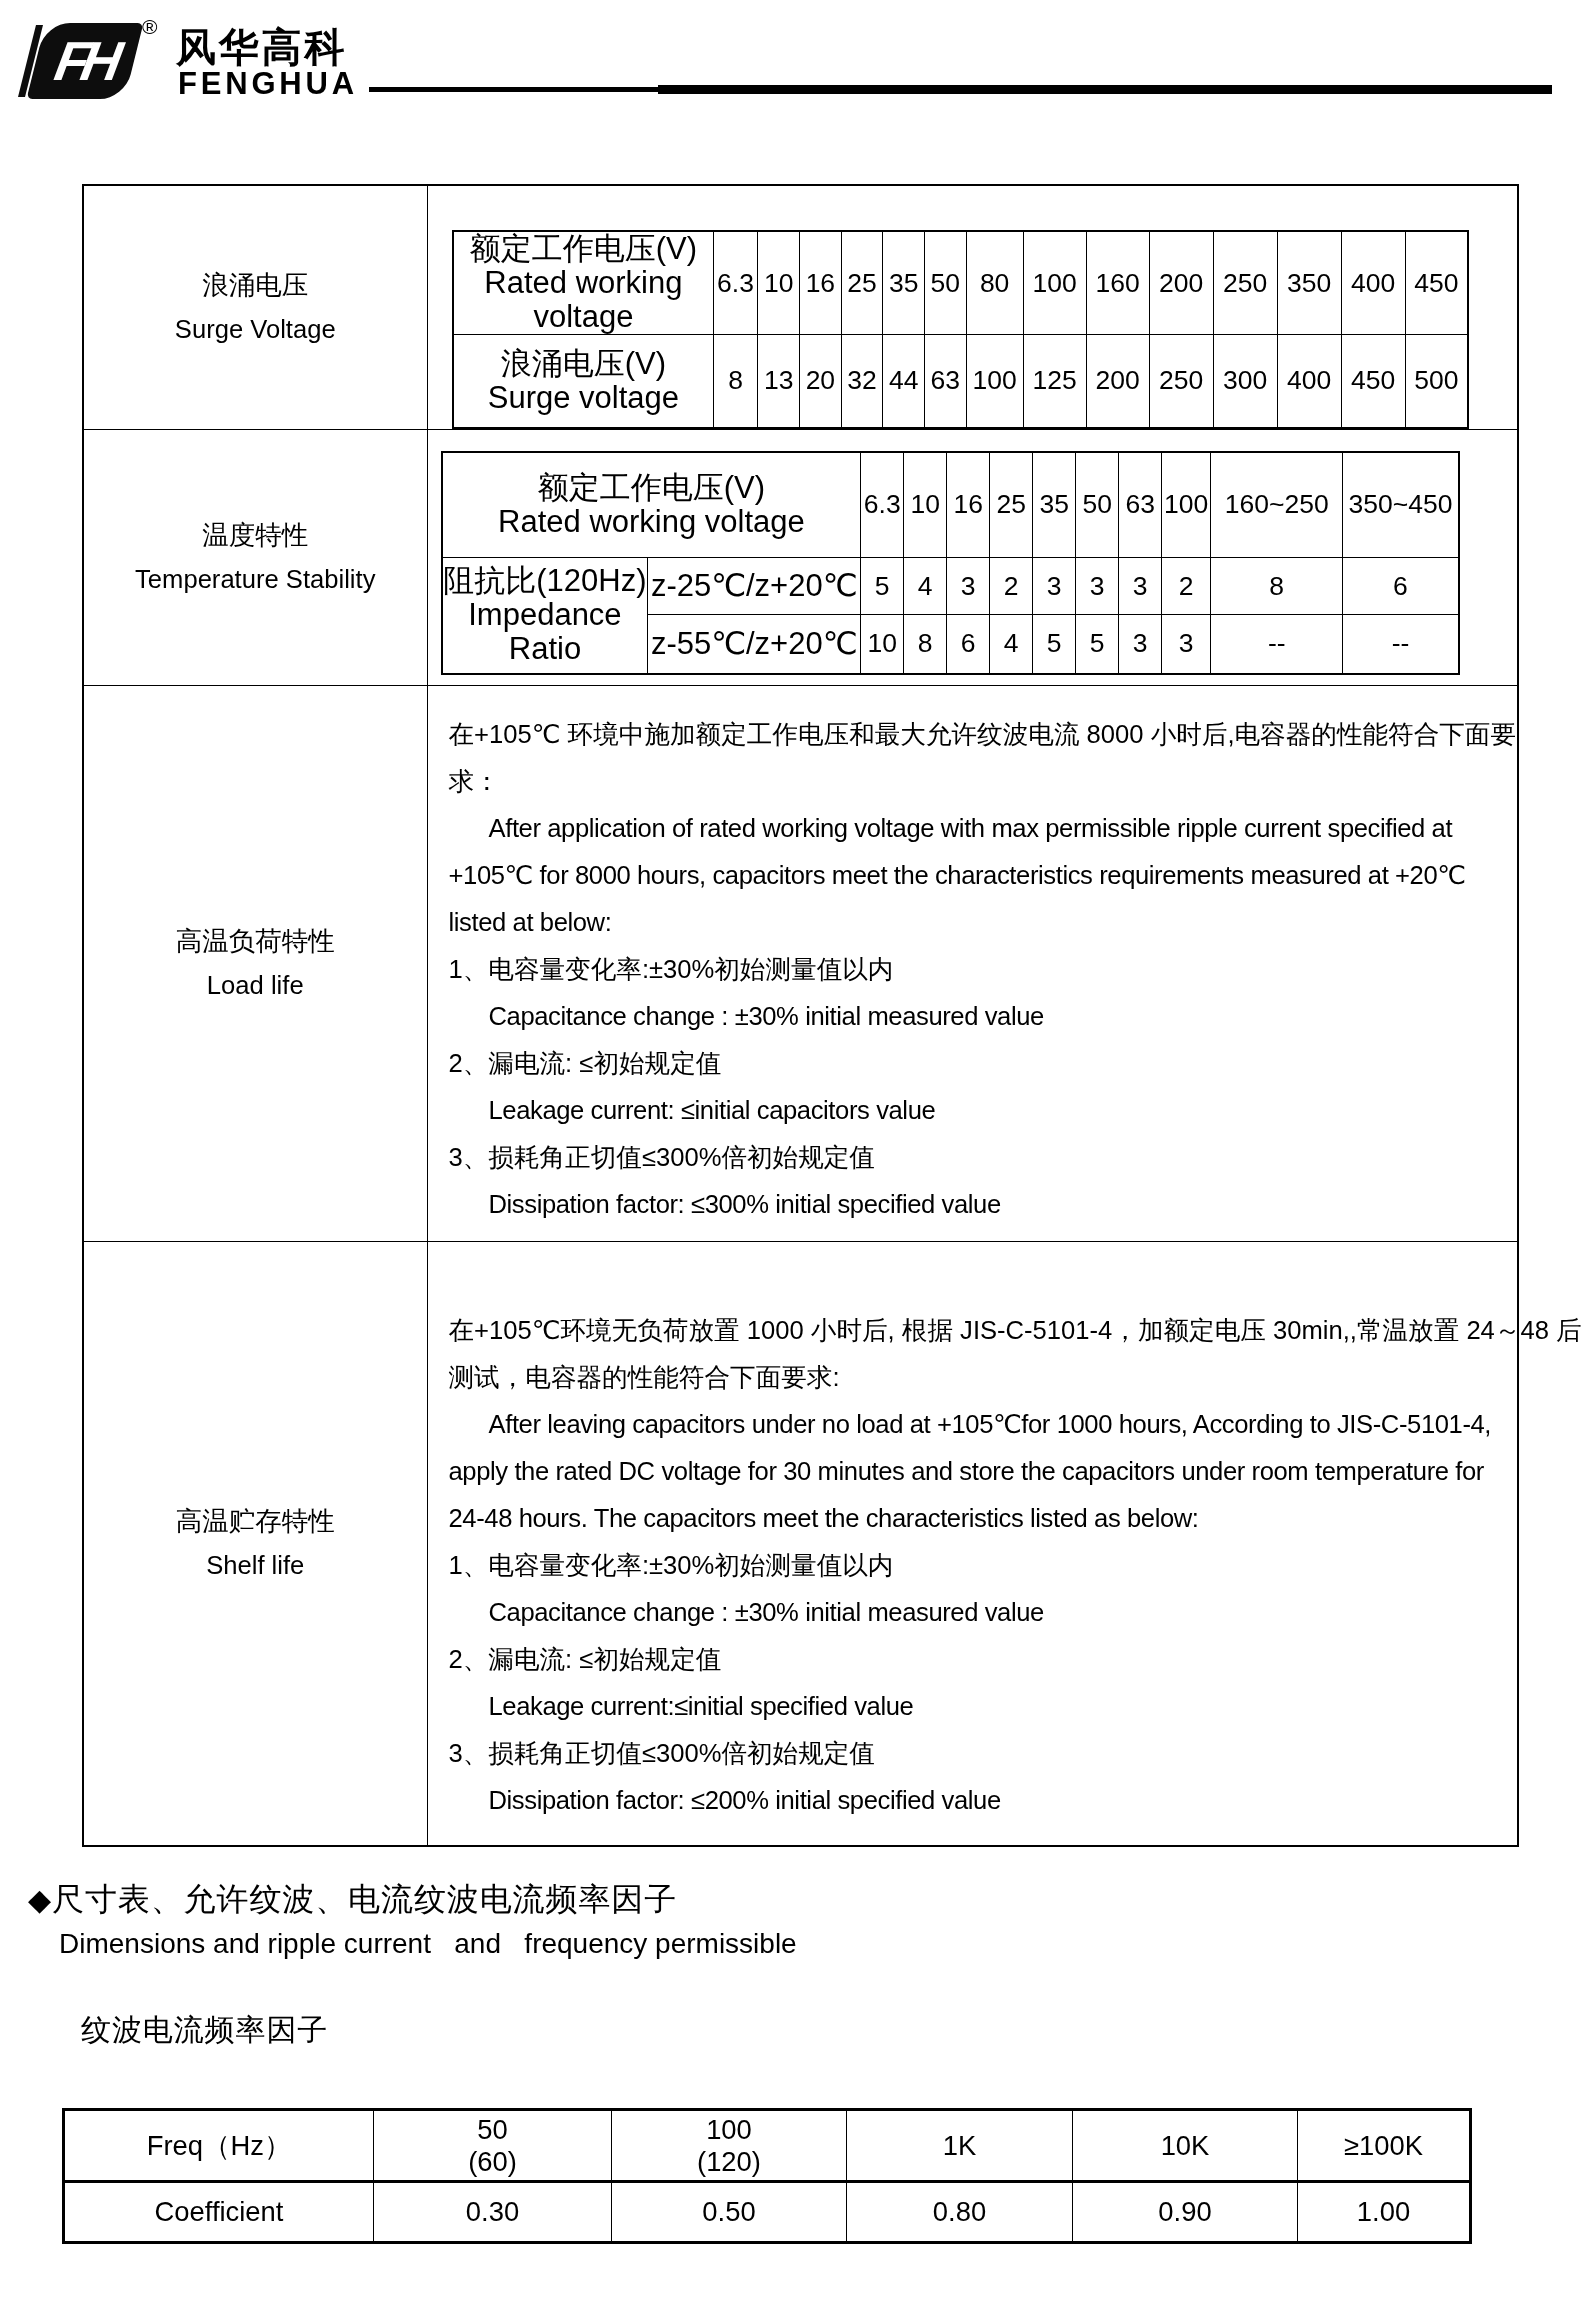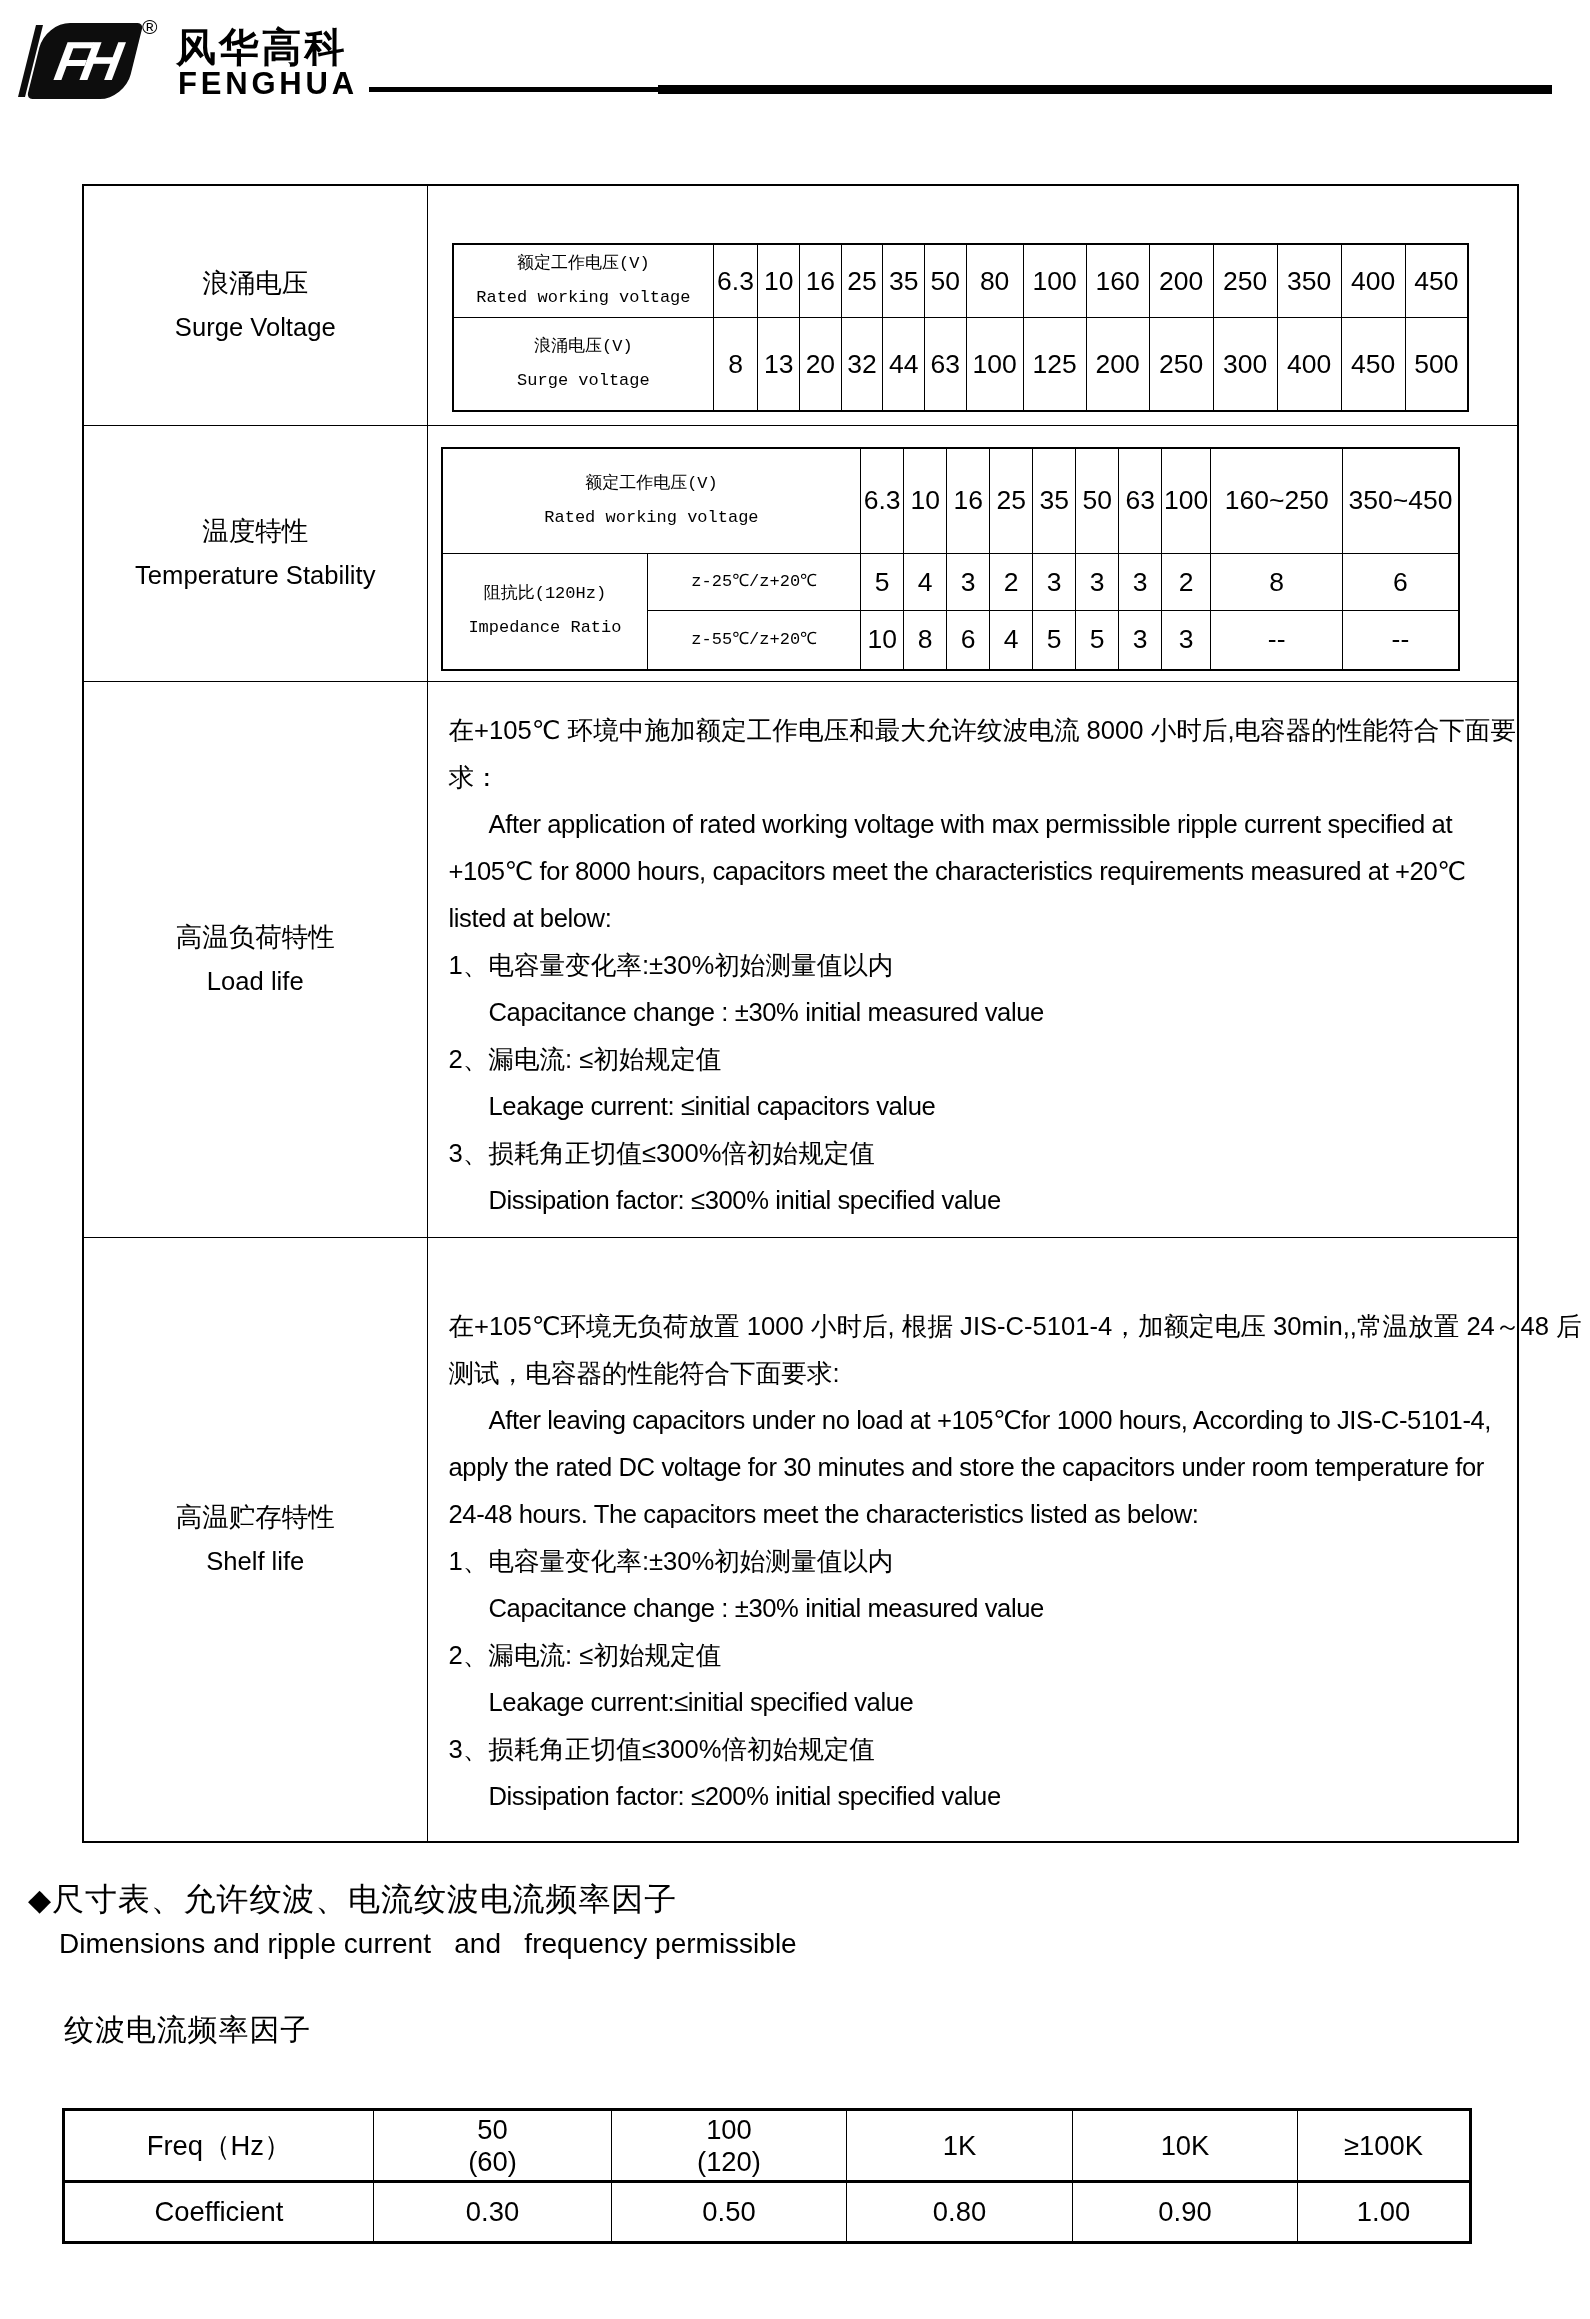--- a/index.html
+++ b/index.html
@@ -48,21 +48,21 @@
   .spec { border:2.8px solid #000; }
   .label-cell { text-align:center; }
   .label-cell .lc { font-size:26.5px; line-height:44px; }
   .label-cell .le { font-size:25.6px; line-height:44px; }
   .content-cell { vertical-align:top; }
 
   
   .nested { table-layout:fixed; }
   .nested td { border:1.9px solid #000; text-align:center; vertical-align:middle; font-size:26.5px; }
   .nested { border:2.8px solid #000; }
-  .nested .hd { font-size:17px; line-height:34px;font-family:Liberation Mono, monospace; }
+  .nested .hd { font-size:31px; line-height:34px; }
 
   .surge-cell { padding:44px 0 0 24.6px; }
   .surge-tbl { width:1017px; }
   .surge-tbl .row1 td { height:74px; }
   .surge-tbl .row2 td { height:93px; }
 
   .temp-cell { padding:11.4px 0 0 13.2px; }
   .temp-tbl { width:1015px; }
   .temp-tbl .trow1 td { height:106px; }
   .temp-tbl .trow2 td { height:57px; }
@@ -77,21 +77,21 @@
   .life .ind  { padding-left:40px; }
   .shelf-pad { padding-top:44px; }
 
   
   .h-main {
     position:absolute; left:28px; top:1878px; font-size:32px; letter-spacing:0.9px;
     white-space:pre;
   }
   .h-main .diamond { font-size:30px; }
   .h-en { position:absolute; left:59px; top:1928px; font-size:28px; white-space:pre; }
-  .h-sub-cjk { position:absolute; left:64px; top:2010px; font-size:30px; letter-spacing:0.9px; }
+  .h-sub-cjk { position:absolute; left:81px; top:2010px; font-size:30px; letter-spacing:0.9px; }
   .h-sub-en  { position:absolute; left:61px; top:2063px; font-size:30px; }
 
   
   .freq { position:absolute; left:62px; top:2108px; width:1408px; table-layout:fixed; }
   .freq td { border:solid #000; border-width:3.8px 1.9px; text-align:center;
              vertical-align:middle; font-size:27.4px; }
   .freq { border:3.8px solid #000; }
   .freq .fr1 td { height:72px; line-height:32px; }
   .freq .fr2 td { height:61px; }
 </style>

